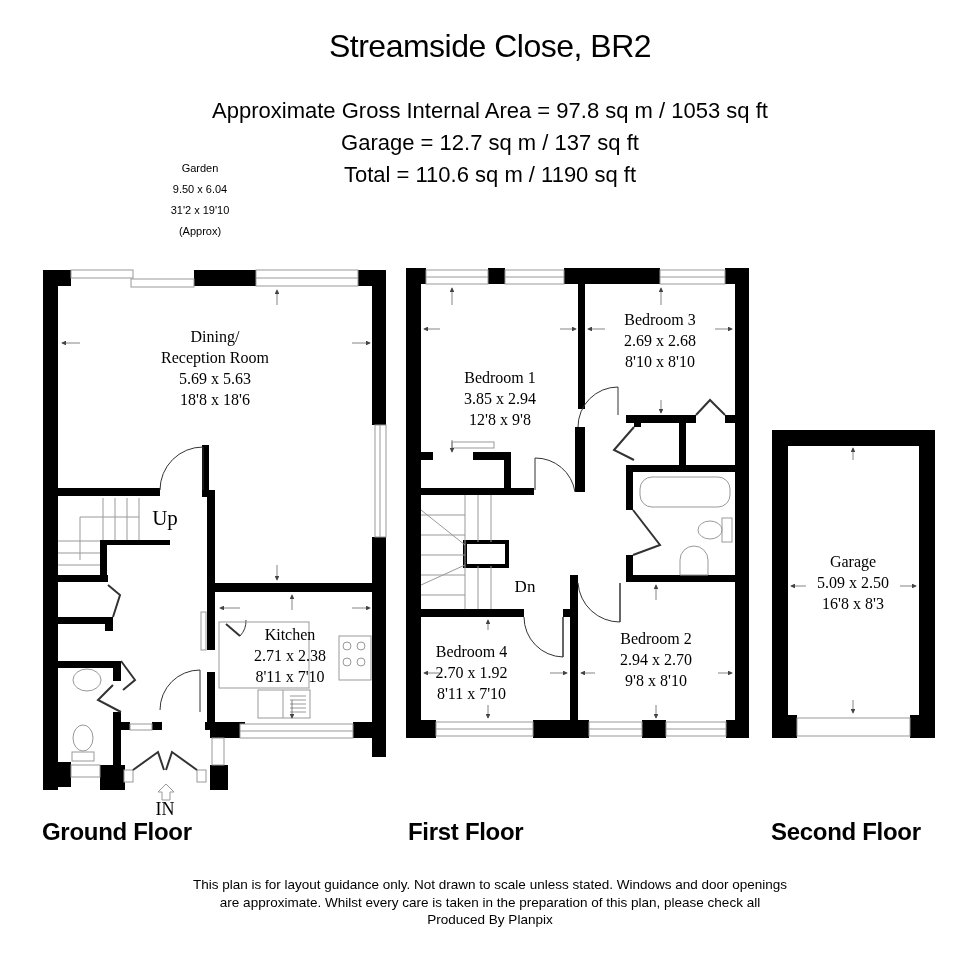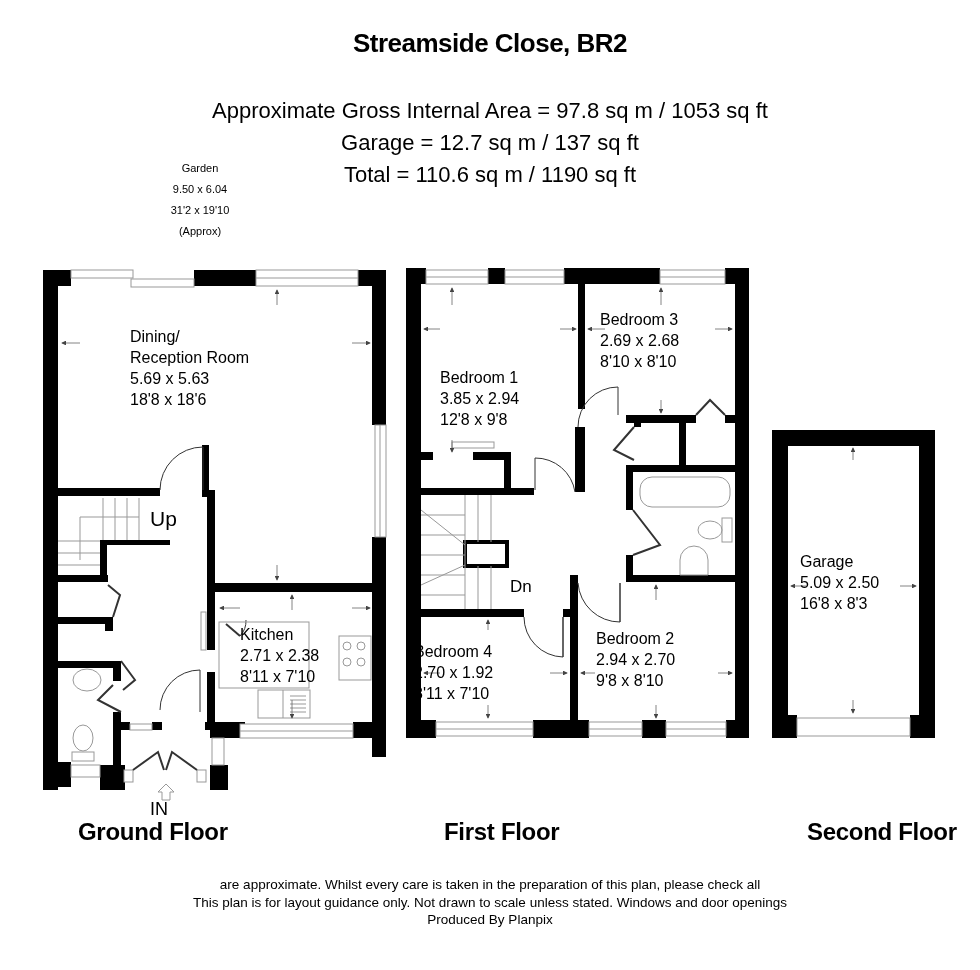--- a/index.html
+++ b/index.html
@@ -1,23 +1,23 @@
 <!DOCTYPE html>
 <html><head>
 <meta charset="utf-8">
 <style>
   html, body { margin: 0; padding: 0; background: #ffffff; }
   body { width: 980px; height: 970px; position: relative; overflow: hidden; font-family: "Liberation Sans", sans-serif; color: #000; }
   .abs { position: absolute; }
-  .title { left: 0; width: 980px; top: 28px; text-align: center; font-size: 26px; font-weight: bold; letter-spacing: -0.5px; }
+  .title { left: 0; width: 980px; top: 28px; text-align: center; font-size: 32px; font-weight: normal; letter-spacing: -0.5px; }
   .area-line { left: 0; width: 980px; text-align: center; font-size: 22px; }
   .garden { left: 120px; width: 160px; text-align: center; font-size: 11px; line-height: 21px; top: 158px; }
-  .floor-label { font-size: 24px; font-weight: bold; top: 818px; letter-spacing: -0.3px; margin-left: 36px; }
+  .floor-label { font-size: 24px; font-weight: bold; top: 818px; letter-spacing: -0.3px; }
   .disclaimer { left: 0; width: 980px; text-align: center; top: 876px; font-size: 13.5px; line-height: 17.5px; }
-  .room-label { font-size: 16px; line-height: 21px; }
+  .room-label { text-align: center; font-size: 16px; line-height: 21px; font-family: Liberation Serif, serif; }
   svg { position: absolute; left: 0; top: 0; }
 </style>
 </head>
 <body>
 
 <div class="abs title">Streamside Close, BR2</div>
 <div class="abs area-line" style="top:98px">Approximate Gross Internal Area = 97.8 sq m / 1053 sq ft</div>
 <div class="abs area-line" style="top:130px">Garage = 12.7 sq m / 137 sq ft</div>
 <div class="abs area-line" style="top:162px">Total = 110.6 sq m / 1190 sq ft</div>
 
@@ -312,16 +312,16 @@
   <div>Garage</div>
   <div>5.09 x 2.50</div>
   <div>16'8 x 8'3</div>
 </div>
 
 <div class="abs floor-label" style="left:42px;">Ground Floor</div>
 <div class="abs floor-label" style="left:408px;">First Floor</div>
 <div class="abs floor-label" style="left:771px;">Second Floor</div>
 
 <div class="abs disclaimer">
+  <div>This plan is for layout guidance only. Not drawn to scale unless stated. Windows and door openings</div>
   <div>are approximate. Whilst every care is taken in the preparation of this plan, please check all</div>
-  <div>This plan is for layout guidance only. Not drawn to scale unless stated. Windows and door openings</div>
   <div>Produced By Planpix</div>
 </div>
 
 </body></html>

